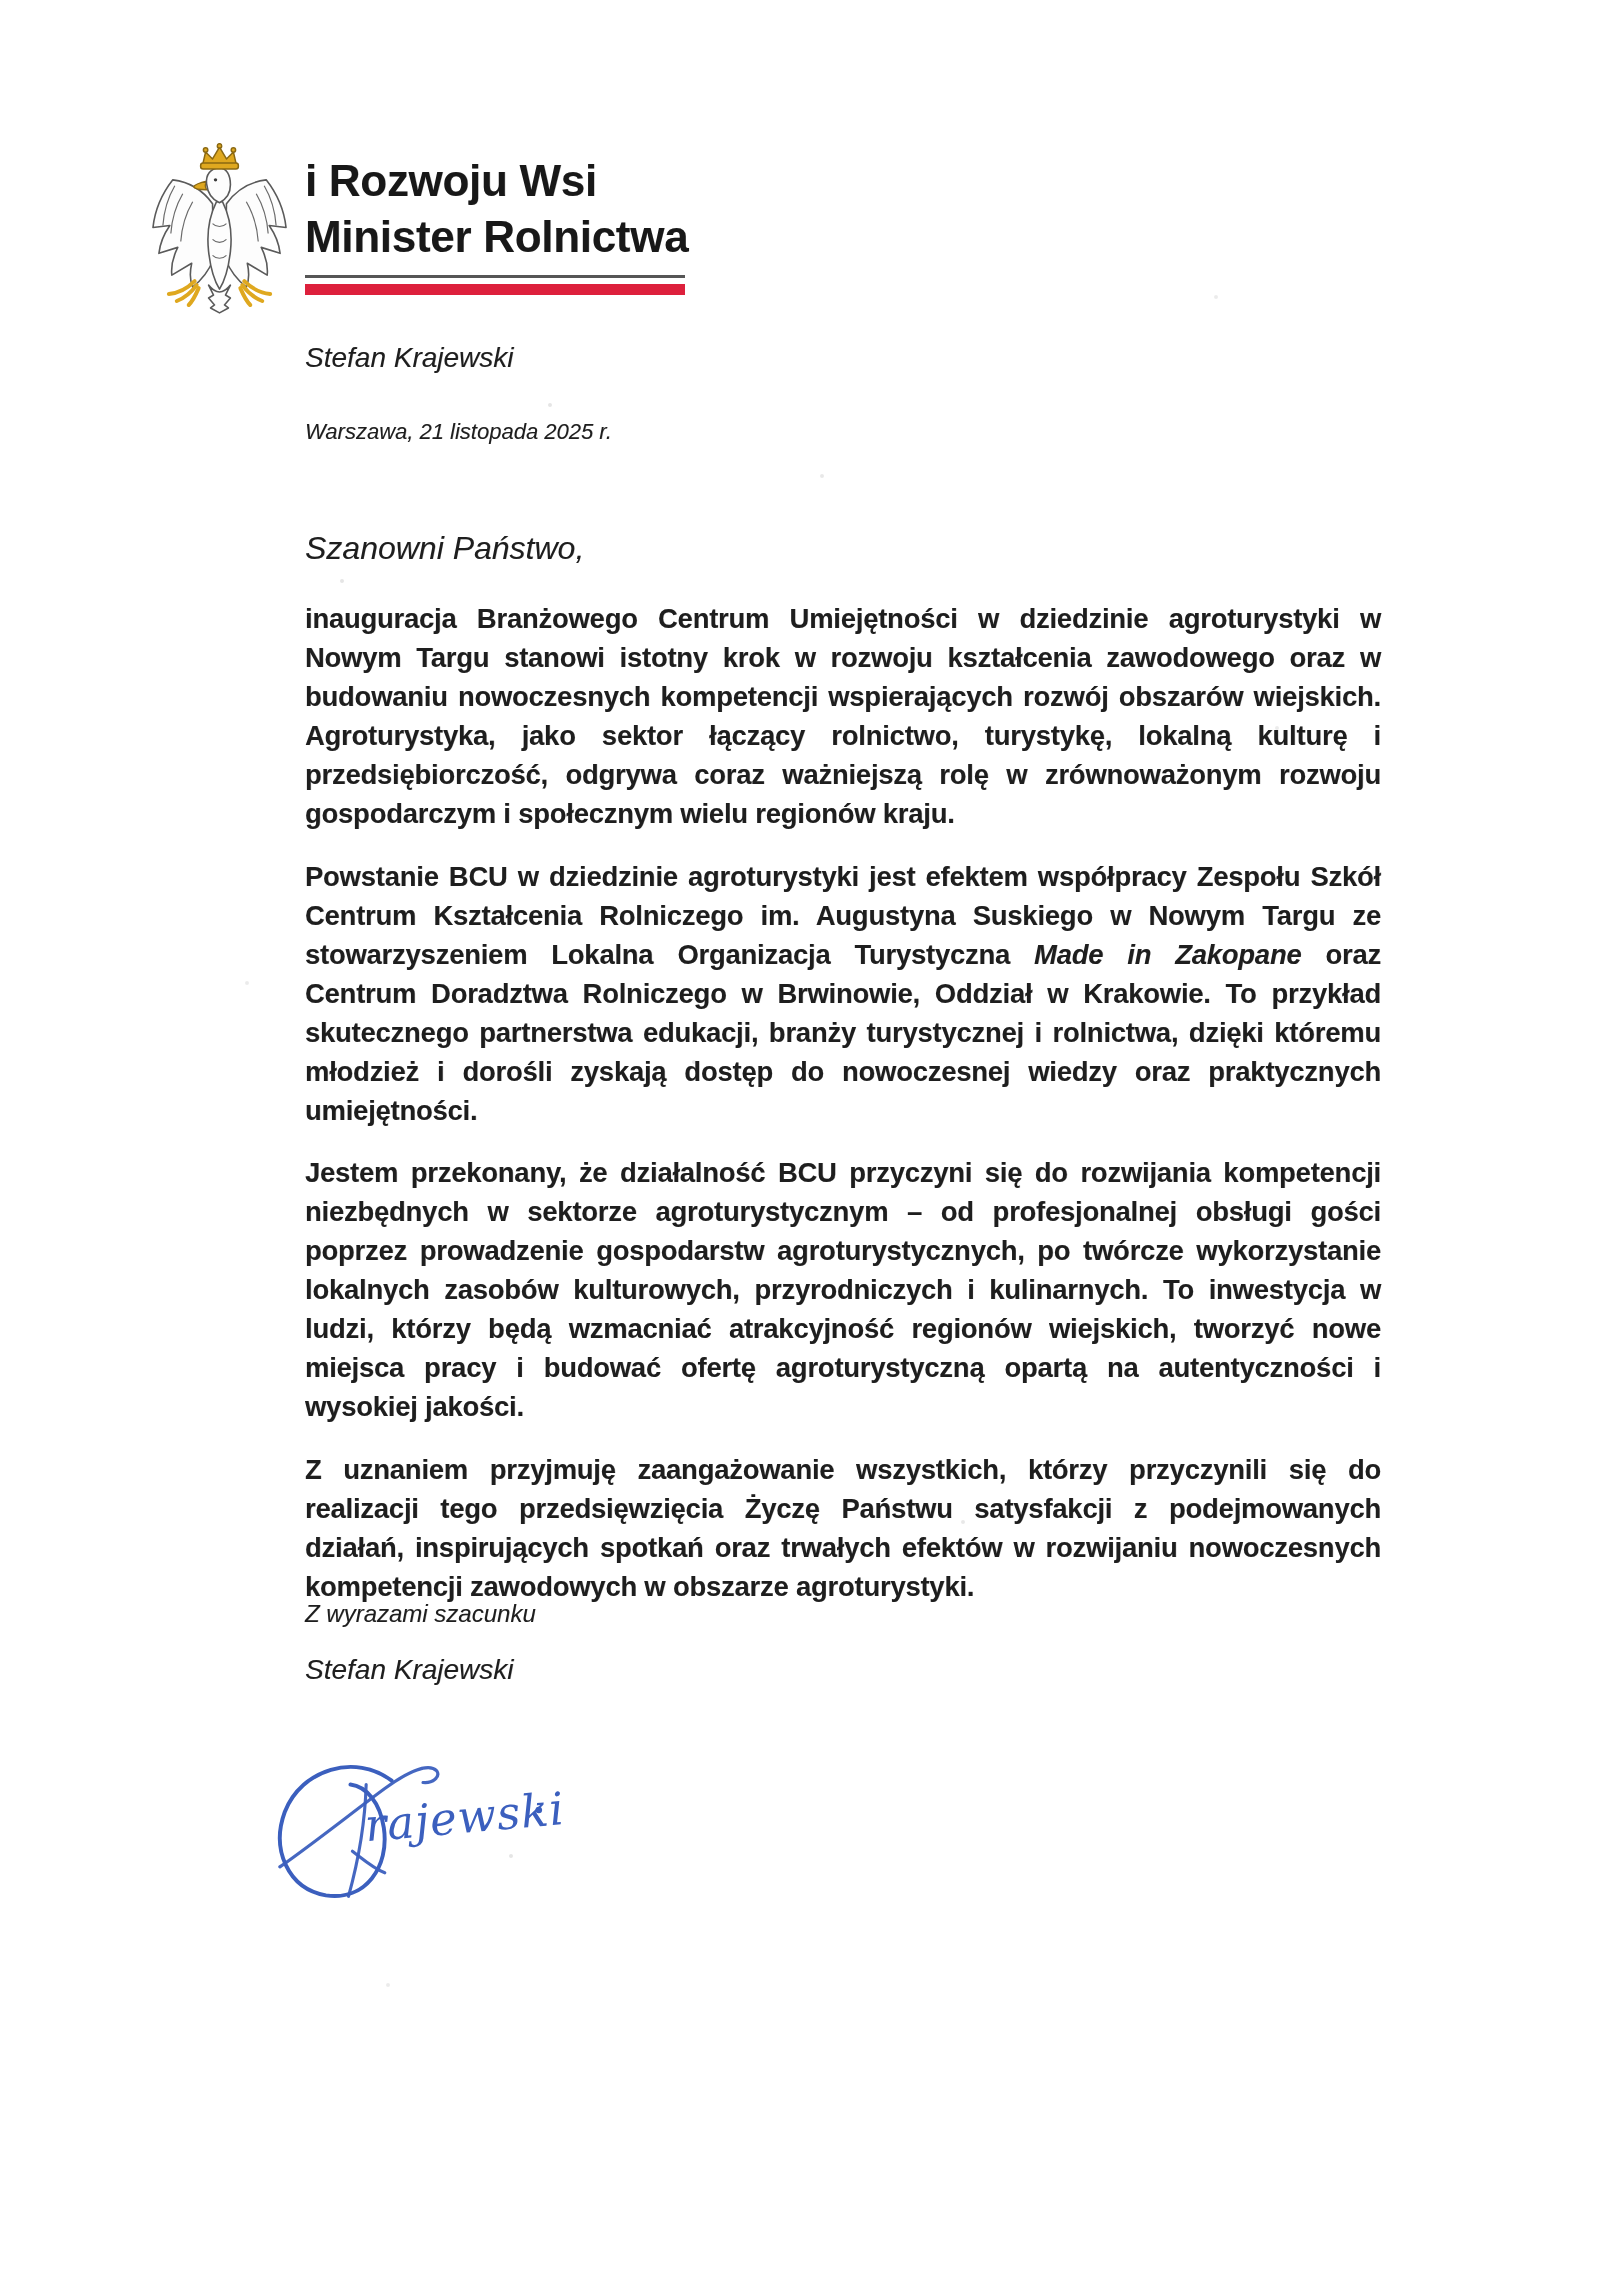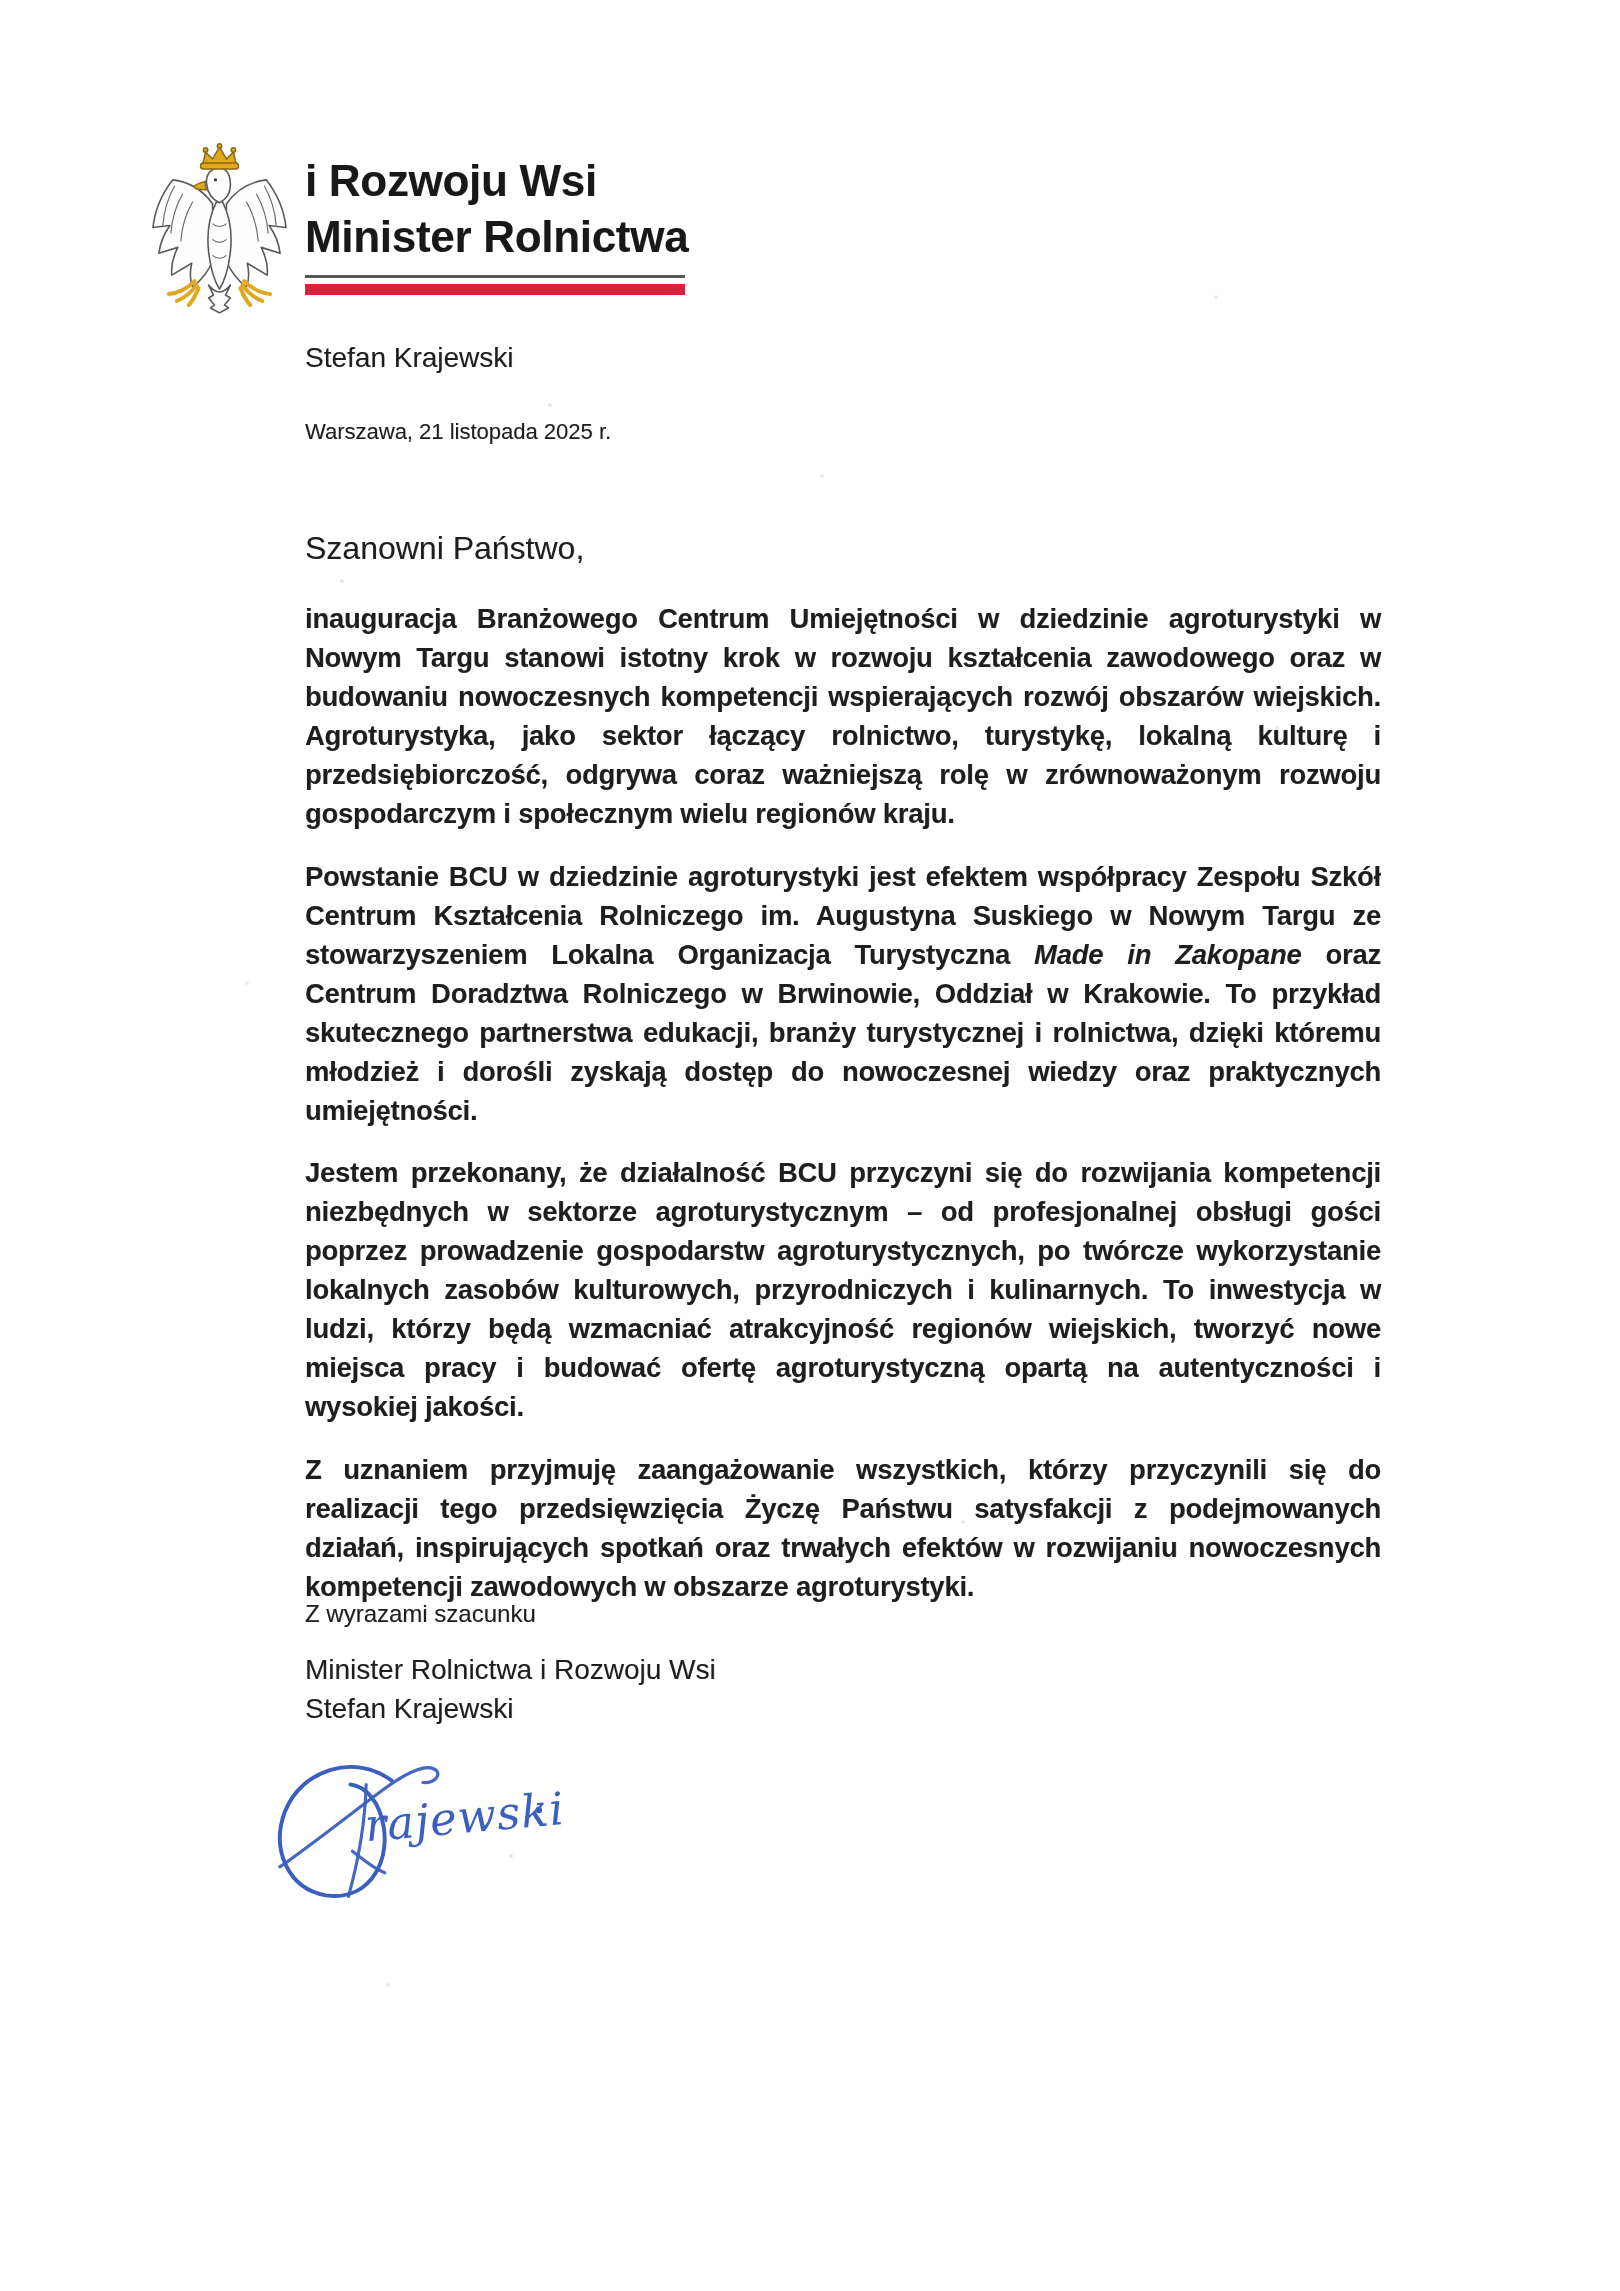--- a/index.html
+++ b/index.html
@@ -11,21 +11,21 @@
   .emblem { position:absolute; left:147px; top:143px; width:145px; height:173px; }
   .ministry-title {
     position:absolute; left:305px; top:153px;
     font-size:44px; line-height:56px; font-weight:700; color:#181818;
     letter-spacing:-0.3px; text-shadow:0.4px 0.4px 0 rgba(0,0,0,0.25);
   }
   .flag-rule { position:absolute; left:305px; top:275px; width:380px; }
   .flag-top { height:2.9px; background:#565656; }
   .flag-red { height:10.8px; margin-top:5.9px; background:#dd203c; }
   
-  .scan-text { text-shadow:0.4px 0.4px 0 rgba(0,0,0,0.28); }
+  .scan-text { text-shadow:0.4px 0.4px 0 rgba(0,0,0,0.28);font-style:italic; }
   .sender     { position:absolute; left:305px; top:342px; font-size:28px; }
   .dateline   { position:absolute; left:305px; top:419px; font-size:22px; }
   .salutation { position:absolute; left:305px; top:530px; font-size:32px;text-align:right; }
   
   .body-text {
     position:absolute; left:305px; top:599px; width:1076px;
     font-size:27.4px; line-height:39px; text-align:justify; letter-spacing:-0.2px;
     text-shadow:0.4px 0.4px 0 rgba(0,0,0,0.28);
   }
   .body-text p { margin:0 0 23.5px 0;font-weight:bold; }
@@ -130,21 +130,20 @@
 
   <div class="body-text">
     <p>inauguracja Branżowego Centrum Umiejętności w dziedzinie agroturystyki w Nowym Targu stanowi istotny krok w rozwoju kształcenia zawodowego oraz w budowaniu nowoczesnych kompetencji wspierających rozwój obszarów wiejskich. Agroturystyka, jako sektor łączący rolnictwo, turystykę, lokalną kulturę i przedsiębiorczość, odgrywa coraz ważniejszą rolę w zrównoważonym rozwoju gospodarczym i społecznym wielu regionów kraju.</p>
     <p><span>Powstanie BCU w dziedzinie agroturystyki jest efektem współpracy Zespołu Szkół Centrum Kształcenia Rolniczego im. Augustyna Suskiego w Nowym Targu ze stowarzyszeniem Lokalna Organizacja Turystyczna </span><span class="italic">Made in Zakopane</span><span> oraz Centrum Doradztwa Rolniczego w Brwinowie, Oddział w Krakowie. To przykład skutecznego partnerstwa edukacji, branży turystycznej i rolnictwa, dzięki któremu młodzież i dorośli zyskają dostęp do nowoczesnej wiedzy oraz praktycznych umiejętności.</span></p>
     <p>Jestem przekonany, że działalność BCU przyczyni się do rozwijania kompetencji niezbędnych w sektorze agroturystycznym – od profesjonalnej obsługi gości poprzez prowadzenie gospodarstw agroturystycznych, po twórcze wykorzystanie lokalnych zasobów kulturowych, przyrodniczych i kulinarnych. To inwestycja w ludzi, którzy będą wzmacniać atrakcyjność regionów wiejskich, tworzyć nowe miejsca pracy i budować ofertę agroturystyczną opartą na autentyczności i wysokiej jakości.</p>
     <p>Z uznaniem przyjmuję zaangażowanie wszystkich, którzy przyczynili się do realizacji tego przedsięwzięcia Życzę Państwu satysfakcji z podejmowanych działań, inspirujących spotkań oraz trwałych efektów w rozwijaniu nowoczesnych kompetencji zawodowych w obszarze agroturystyki.</p>
   </div>
 
   <div class="regards scan-text">Z wyrazami szacunku</div>
   <div class="signer scan-text">
-    <div>Minister Rolnictwa i Rozwoju Wsi</div>
     <div>Stefan Krajewski</div>
   </div>
 
   <svg class="signature" viewBox="0 0 520 172" aria-hidden="true">
 
     <path class="sig-stroke" d="M122,30 C85,2 30,18 13,62 C-1,100 16,140 55,147 C95,153 120,118 114,78 C110,52 96,36 80,34"></path>
 
     <path class="sig-stroke thin" d="M8,118 C45,92 85,60 115,38 C140,20 160,12 168,20 C172,26 164,33 154,32"></path>
 
     <path class="sig-stroke thin" d="M96,34 C95,70 88,112 78,148"></path>

